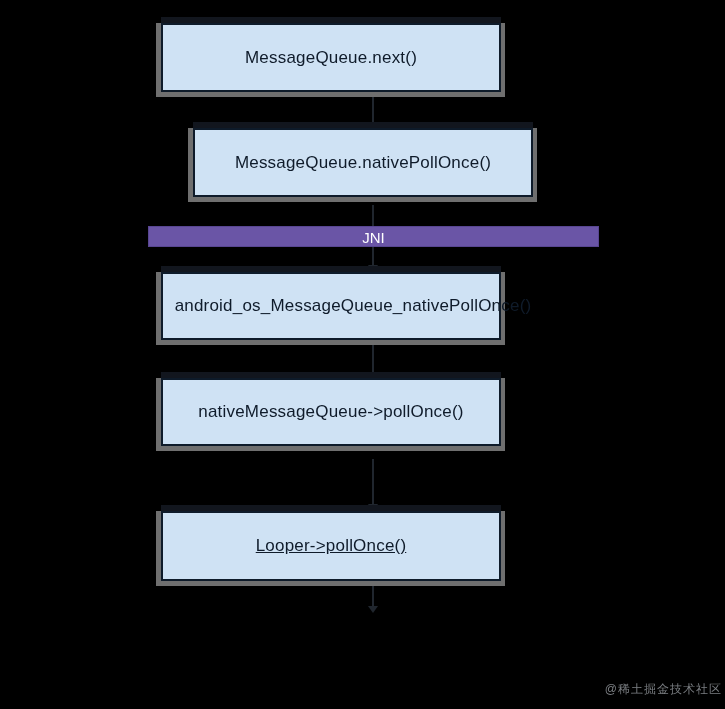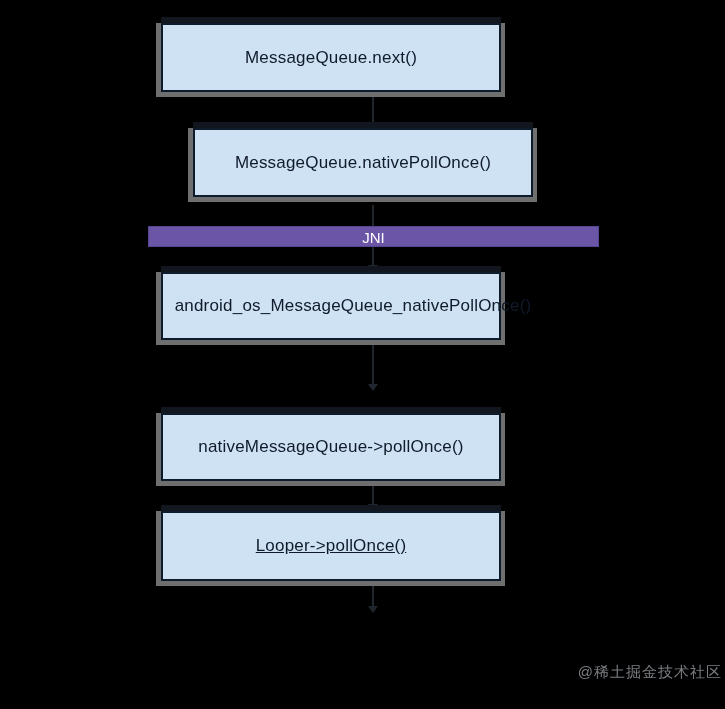--- a/index.html
+++ b/index.html
@@ -24,21 +24,21 @@
       -5px 0 0 var(--node-shadow,#6f6f6f),
        4px 0 0 var(--node-shadow,#6f6f6f),
        0 5px 0 var(--node-shadow,#6f6f6f),
       -5px 5px 0 var(--node-shadow,#6f6f6f),
        4px 5px 0 var(--node-shadow,#6f6f6f),
        0 -6px 0 #12161e;
   }
   .n1{top:23px;height:69px;}
   .n2{top:128px;height:69px;margin-left:32px;}
   .n3{top:272px;height:68px;padding-left:44px;}
-  .n4{top:413px;height:68px;}
+  .n4{top:378px;height:68px;}
   .n5{top:511px;height:70px;text-decoration:underline;}
   .n6{top:613px;height:70px;}
   .jni{
     position:absolute;
     left:148px;width:451px;top:226px;height:21px;
     box-sizing:border-box;
     background:var(--jni-fill,#6a55a6);
     border:1px solid var(--jni-border,#584691);
     display:flex;align-items:flex-end;justify-content:center;
     color:var(--jni-text,#fff);
@@ -62,24 +62,24 @@
     border-right:5px solid transparent;
     border-top:7px solid var(--connector,#20262e);
   }
   .a1{top:129px;}
   .a2{top:265px;}
   .a3{top:384px;}
   .a4{top:504px;}
   .a5{top:606px;}
   .watermark{
     position:absolute;
-    right:3px;bottom:27px;
+    right:3px;bottom:11px;
     color:var(--watermark-text,#8f9398);
     opacity:.85;
-    font-size:15px;
+    font-size:12px;
     letter-spacing:1px;
   }
 </style>
 </head>
 <body>
 
 <div class="stage" style="--background: #000000; --node-fill: #cfe2f4; --node-border: #0e1b2a; --node-text: #0f1b2a; --node-shadow: #6f6f6f; --jni-fill: #6a55a6; --jni-border: #584691; --jni-text: #ffffff; --connector: #20262e; --watermark-text: #8f9398;">
 
   <div class="connector c1"></div>
   <div class="arrow a1"></div>

